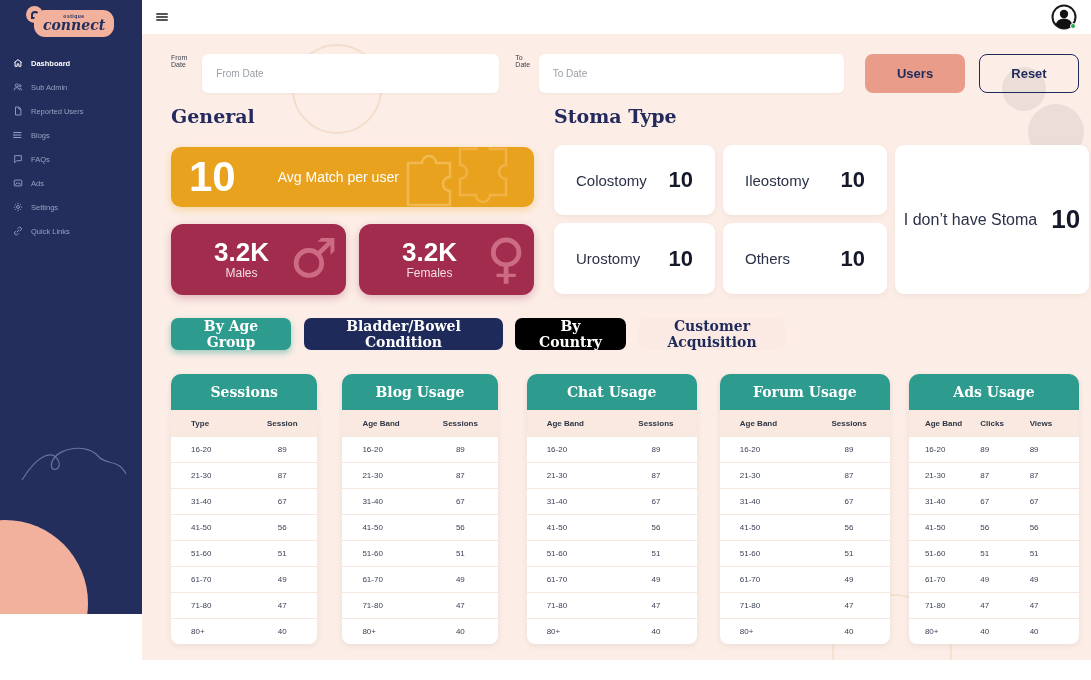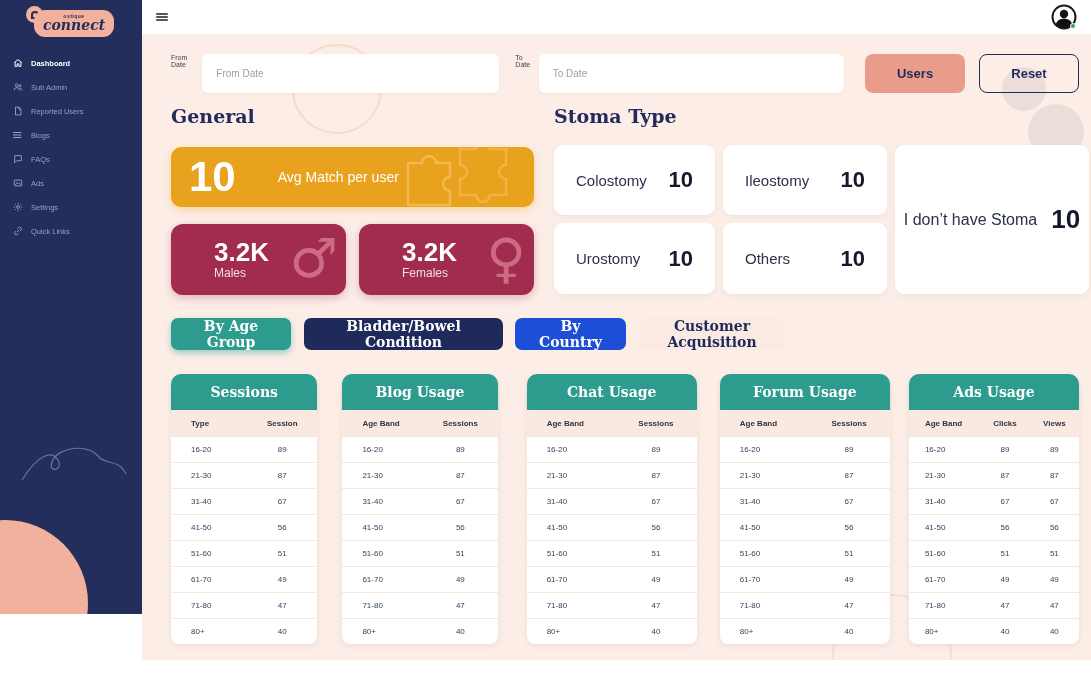--- a/index.html
+++ b/index.html
@@ -59,58 +59,58 @@
   .stats{display:flex;margin-top:12px;position:relative;z-index:1;}
   .col-left{width:363px;flex:0 0 363px;}
   .col-right{margin-left:20px;flex:1;min-width:0;}
   h2.sec{font-family:"DejaVu Serif",serif;font-size:19px;font-weight:bold;color:#252a5e;}
   .avg-card{margin-top:20px;height:60px;background:var(--orange);border-radius:10px;display:flex;align-items:center;position:relative;overflow:hidden;box-shadow:0 3px 8px rgba(233,162,30,.35);}
   .avg-num{font-size:42px;font-weight:bold;color:#fff;margin-left:18px;line-height:1;}
   .avg-label{font-size:14px;color:#fff;margin-left:42px;}
   .puzzles{position:absolute;right:10px;top:-6px;}
   .gender-row{display:flex;margin-top:17px;gap:13px;}
   .g-card{width:175px;height:71px;background:var(--maroon);border-radius:12px;display:flex;align-items:center;justify-content:center;position:relative;overflow:hidden;box-shadow:0 3px 8px rgba(161,44,78,.3);}
-  .g-text{margin-right:34px;}
+  .g-text{text-align:center;margin-right:34px;}
   .g-num{font-size:26px;font-weight:bold;color:#fff;line-height:1.05;}
   .g-label{font-size:12px;color:#f3dde3;}
   .g-sym{position:absolute;right:8px;top:50%;transform:translateY(-52%);font-size:54px;color:rgba(240,160,175,.55);line-height:1;font-family:"DejaVu Sans",sans-serif;}
 
   .stoma-grid{display:grid;grid-template-columns:161px 164px 194px;grid-template-rows:70px 71px;gap:8px 8px;margin-top:18px;}
   .s-card{background:#fff;border-radius:9px;box-shadow:0 2px 6px rgba(0,0,0,.05);display:flex;align-items:center;justify-content:space-between;padding:0 22px 0 22px;}
   .s-label{font-size:15px;color:var(--ink);}
   .s-value{font-size:22px;font-weight:bold;color:#15192b;}
   .s-card.tall{grid-column:3;grid-row:1/3;justify-content:center;gap:14px;padding:0 8px;}
   .s-card.tall .s-label{font-size:16px;white-space:nowrap;}
   .s-card.tall .s-value{font-size:26px;}
 
   
   .tabs{display:flex;margin-top:23px;position:relative;z-index:1;}
   .tab{height:32px;border:none;border-radius:7px;font-family:"DejaVu Serif",serif;font-weight:bold;font-size:14px;cursor:pointer;padding:0 16px;}
   .tab-0{width:120px;background:var(--teal);color:#fff;box-shadow:0 3px 6px rgba(45,156,142,.45);}
   .tab-1{width:199px;background:var(--btn-navy);color:#fff;margin-left:13px;}
-  .tab-2{width:111px;background:#1d4ed8;color:#fff;margin-left:12px;}
+  .tab-2{width:111px;background:#000000;color:#fff;margin-left:12px;}
   .tab-3{width:146px;background:var(--ltpink);color:#1e2a5a;margin-left:13px;}
 
   
   .tables{display:flex;margin-top:24px;position:relative;z-index:1;}
   .tbl{border-radius:18px;}
   .tbl-0{width:148px;}
   .tbl-1{width:157px;margin-left:25px;}
   .tbl-2{width:172px;margin-left:29px;}
   .tbl-3{width:172px;margin-left:23px;}
   .tbl-4{width:172px;margin-left:19px;}
   .t-head{height:36px;background:var(--teal);border-radius:10px 10px 0 0;display:flex;align-items:center;justify-content:center;font-family:"DejaVu Serif",serif;font-weight:bold;font-size:14px;color:#fff;box-shadow:0 2px 5px rgba(0,0,0,.12);}
   .t-body{background:#fff;border-radius:0 0 8px 8px;box-shadow:0 2px 6px rgba(0,0,0,.07);}
   .t-sub{height:26px;background:var(--substrip);display:flex;align-items:center;font-size:8px;font-weight:bold;color:#2f3545;}
   .t-row{height:26px;display:flex;align-items:center;font-size:8px;color:var(--cell);border-top:1px solid #f5e6de;}
   .t-row:first-of-type{border-top:none;}
   .c2 .col-0{flex:0 0 52%;padding-left:20px;text-align:left;}
   .c2 .col-1{flex:1;text-align:center;}
   .c3 .col-0{flex:0 0 42%;padding-left:16px;text-align:left;}
-  .c3 .col-1,.c3 .col-2{flex:1;text-align:center;}
+  .c3 .col-1,.c3 .col-2{flex:1;}
 </style>
 </head>
 <body>
 
 <aside class="sidebar">
   <div class="logo">
     <span class="logo-dot">
         <i></i>
       </span>
     <div class="logo-bubble">

